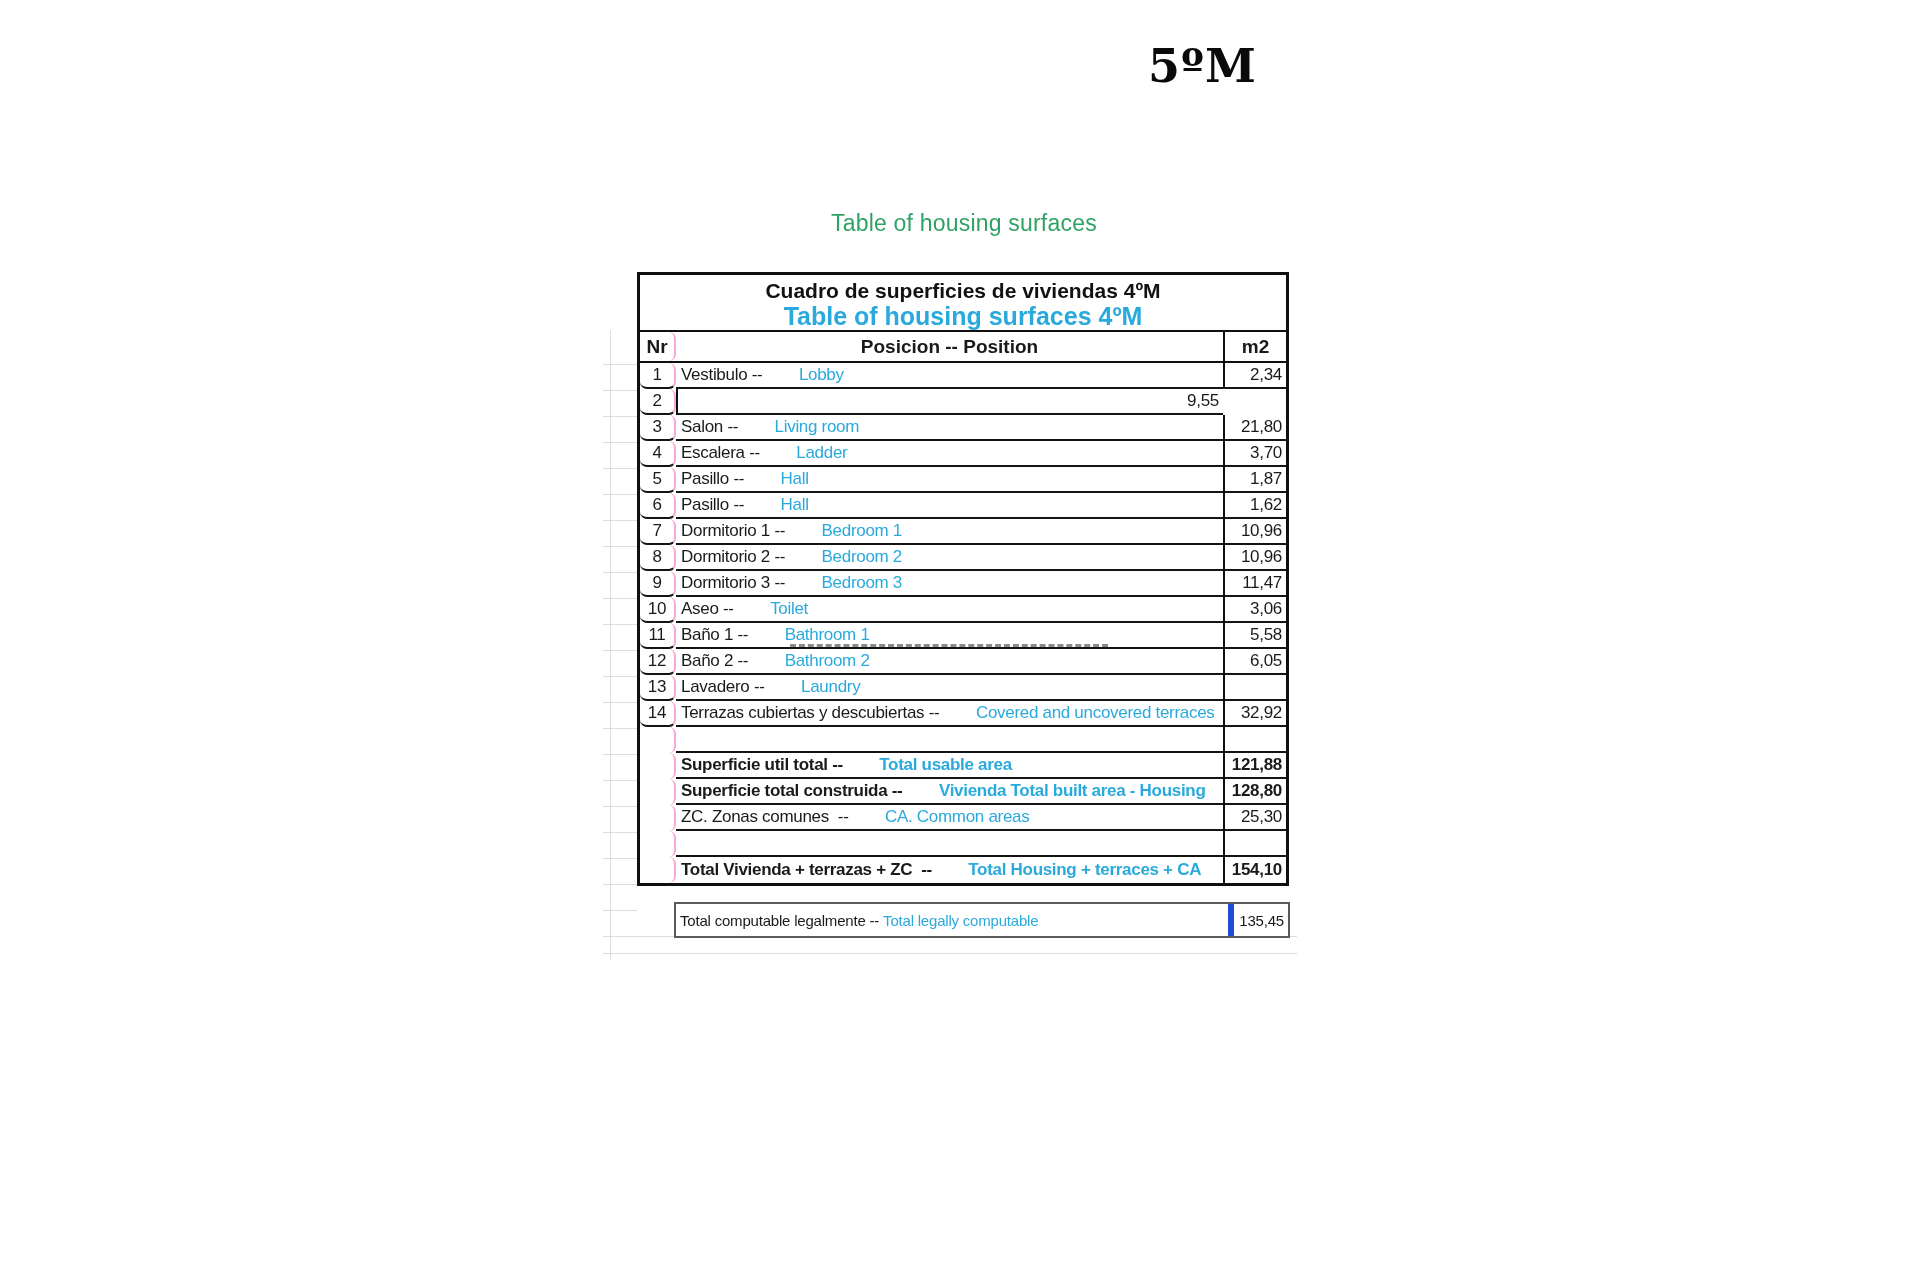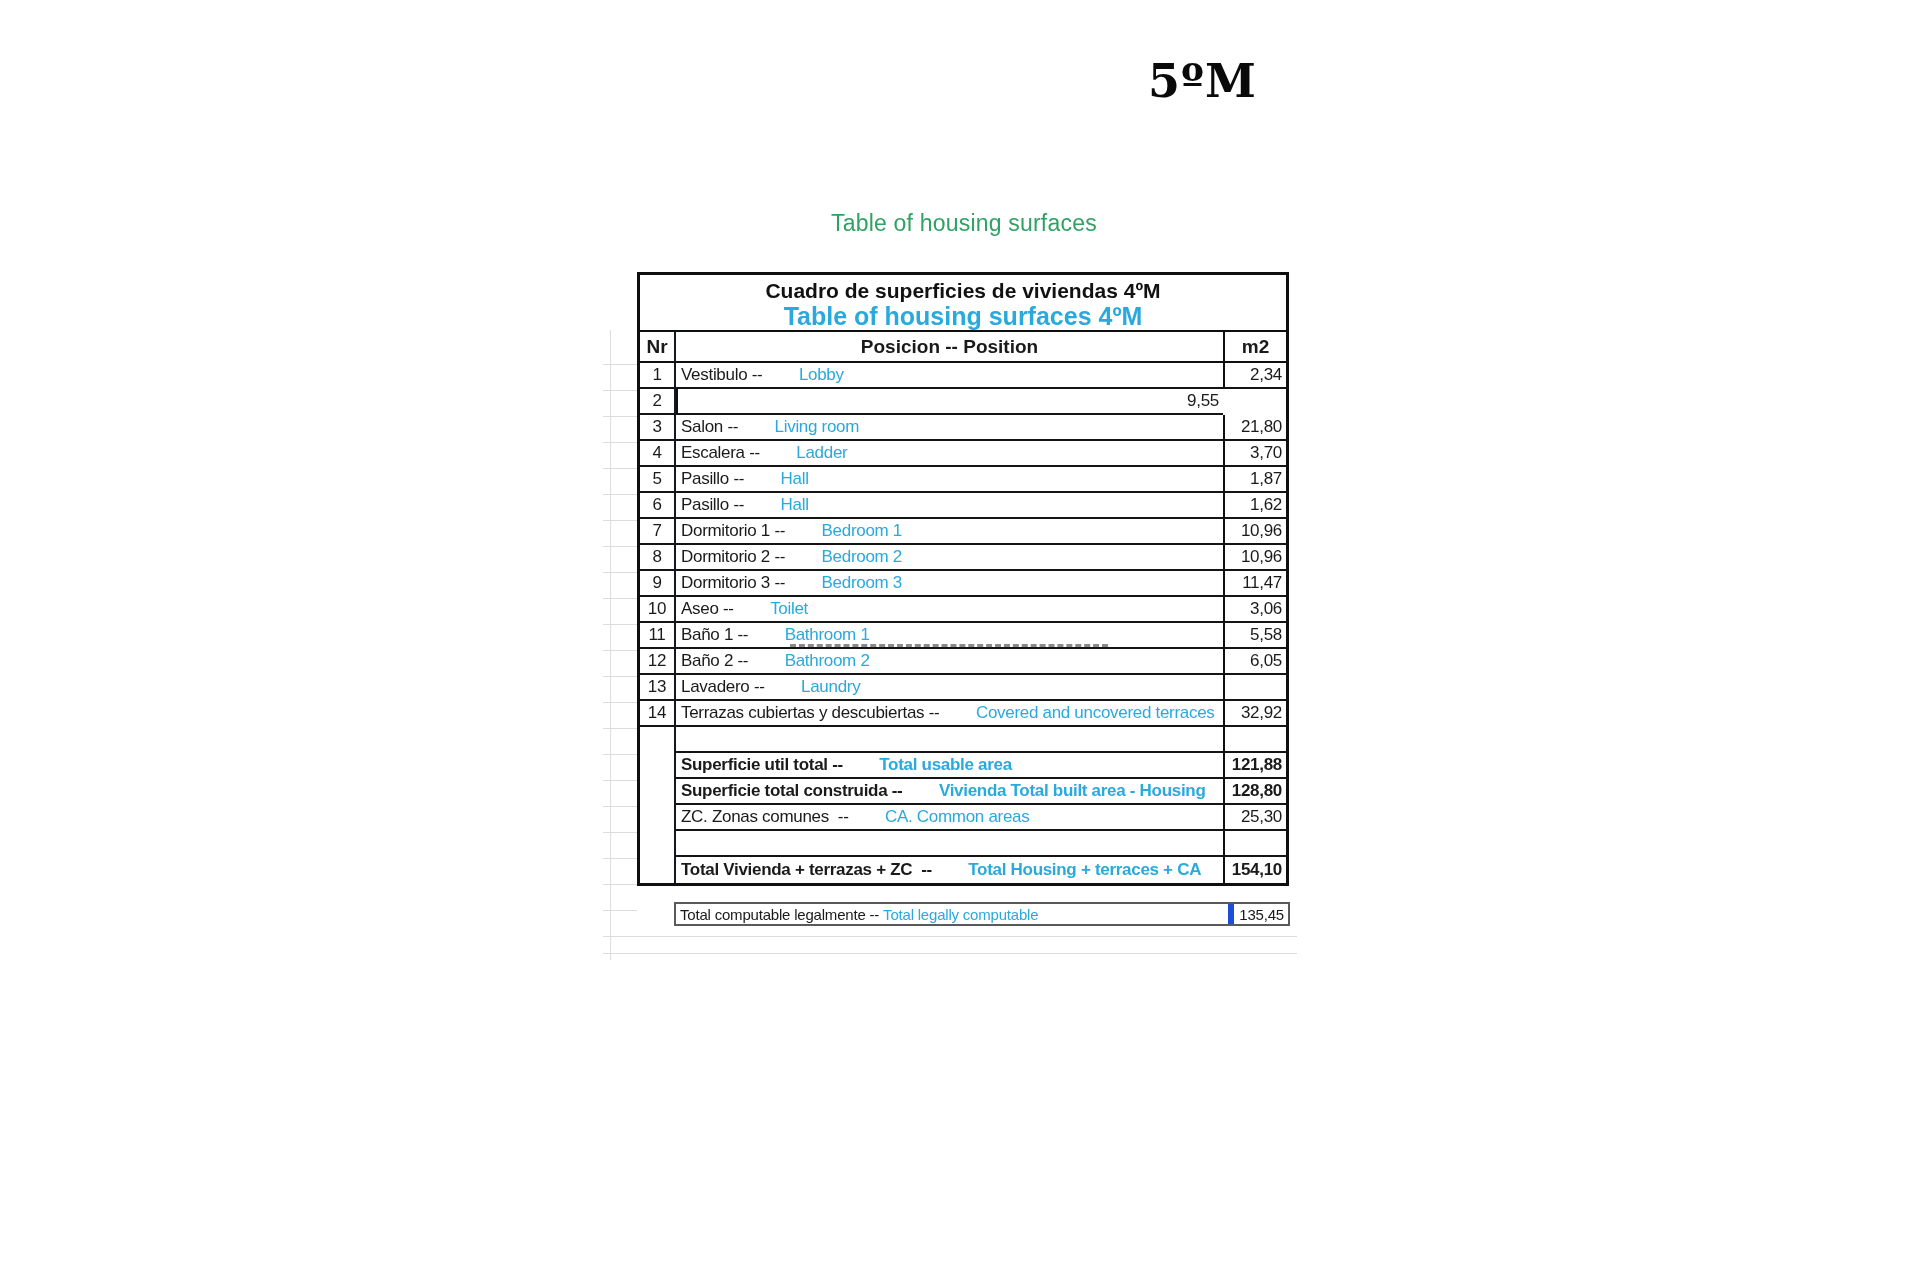--- a/index.html
+++ b/index.html
@@ -2,21 +2,21 @@
 <html><head>
 <meta charset="utf-8">
 <style>
   html,body{margin:0;padding:0;}
   body{
     width:1920px;height:1280px;background:#ffffff;position:relative;overflow:hidden;
     font-family:"Liberation Sans",sans-serif;color:#1a1a1a;
   }
   
   .floor{
-    position:absolute;left:1148px;top:54px;
+    position:absolute;left:1148px;top:39px;
     font-family:"DejaVu Serif",serif;font-weight:700;font-size:46px;color:#0a0a0a;
     letter-spacing:1px;
   }
   
   .pagetitle{
     position:absolute;left:831px;top:210px;
     font-size:23px;color:#2fa263;letter-spacing:0.2px;
   }
   
   .boxA{
@@ -24,35 +24,35 @@
     border:3px solid #0f0f0f;background:#ffffff;box-sizing:border-box;z-index:2;
   }
   .ttl1{height:29px;line-height:31px;text-align:center;font-weight:700;font-size:21px;color:#111;}
   .ttl2{height:26px;line-height:24px;text-align:center;font-weight:700;font-size:25px;color:#2aa9dc;}
   .hdr{
     display:grid;grid-template-columns:36px 1fr 63px;height:33px;
     border-top:2px solid #0f0f0f;border-bottom:2px solid #0f0f0f;
     font-weight:700;font-size:19px;box-sizing:border-box;
   }
   .hdr .c{display:flex;align-items:center;justify-content:center;}
-  .c-nr{border-right:2px solid #0f172a;box-sizing:border-box;}
+  .c-nr{border-right:2px solid #f9a8d4;box-sizing:border-box;border-radius:7px;}
   .c-m2{border-left:2px solid #0f0f0f;box-sizing:border-box;}
   .r{display:grid;grid-template-columns:36px 1fr 63px;height:26px;font-size:17px;letter-spacing:-0.3px;}
   .r .c{display:flex;align-items:center;box-sizing:border-box;white-space:pre;overflow:hidden;}
   .r .c-nr{justify-content:center;font-size:17px;}
   .r .c-pos{padding-left:5px;gap:32px;}
   .r .c-m2{justify-content:flex-end;padding-right:4px;}
   .r.body .c{border-bottom:2px solid #141414;}
   .r.mid .c-pos,.r.mid .c-m2{border-bottom:2px solid #141414;}
   .r.grand .c-pos,.r.grand .c-m2{border-bottom:none;}
   .r.bold .c-pos,.r.bold .c-m2{font-weight:700;}
   .en{color:#2aa9dc;}
   
   .boxB{
-    position:absolute;left:674px;top:902px;width:616px;height:24px;
+    position:absolute;left:674px;top:902px;width:616px;height:36px;
     border:2px solid #5a5a5a;background:#fff;box-sizing:border-box;z-index:2;
     display:grid;grid-template-columns:1fr 60px;font-size:15px;letter-spacing:-0.2px;
   }
   .boxB .cell{display:flex;align-items:center;white-space:pre;box-sizing:border-box;}
   .boxB .pos{padding-left:4px;}
   .boxB .num{justify-content:flex-end;padding-right:4px;border-left:6px solid #1d4ed8;}
   
   .vfaint{position:absolute;left:610px;top:330px;width:1px;height:630px;background:#dedede;z-index:1;}
   .tick{position:absolute;left:603px;width:34px;height:1px;background:#dcdcdc;z-index:1;}
   .bline{position:absolute;left:603px;width:694px;height:1px;background:#dcdcdc;z-index:1;}

